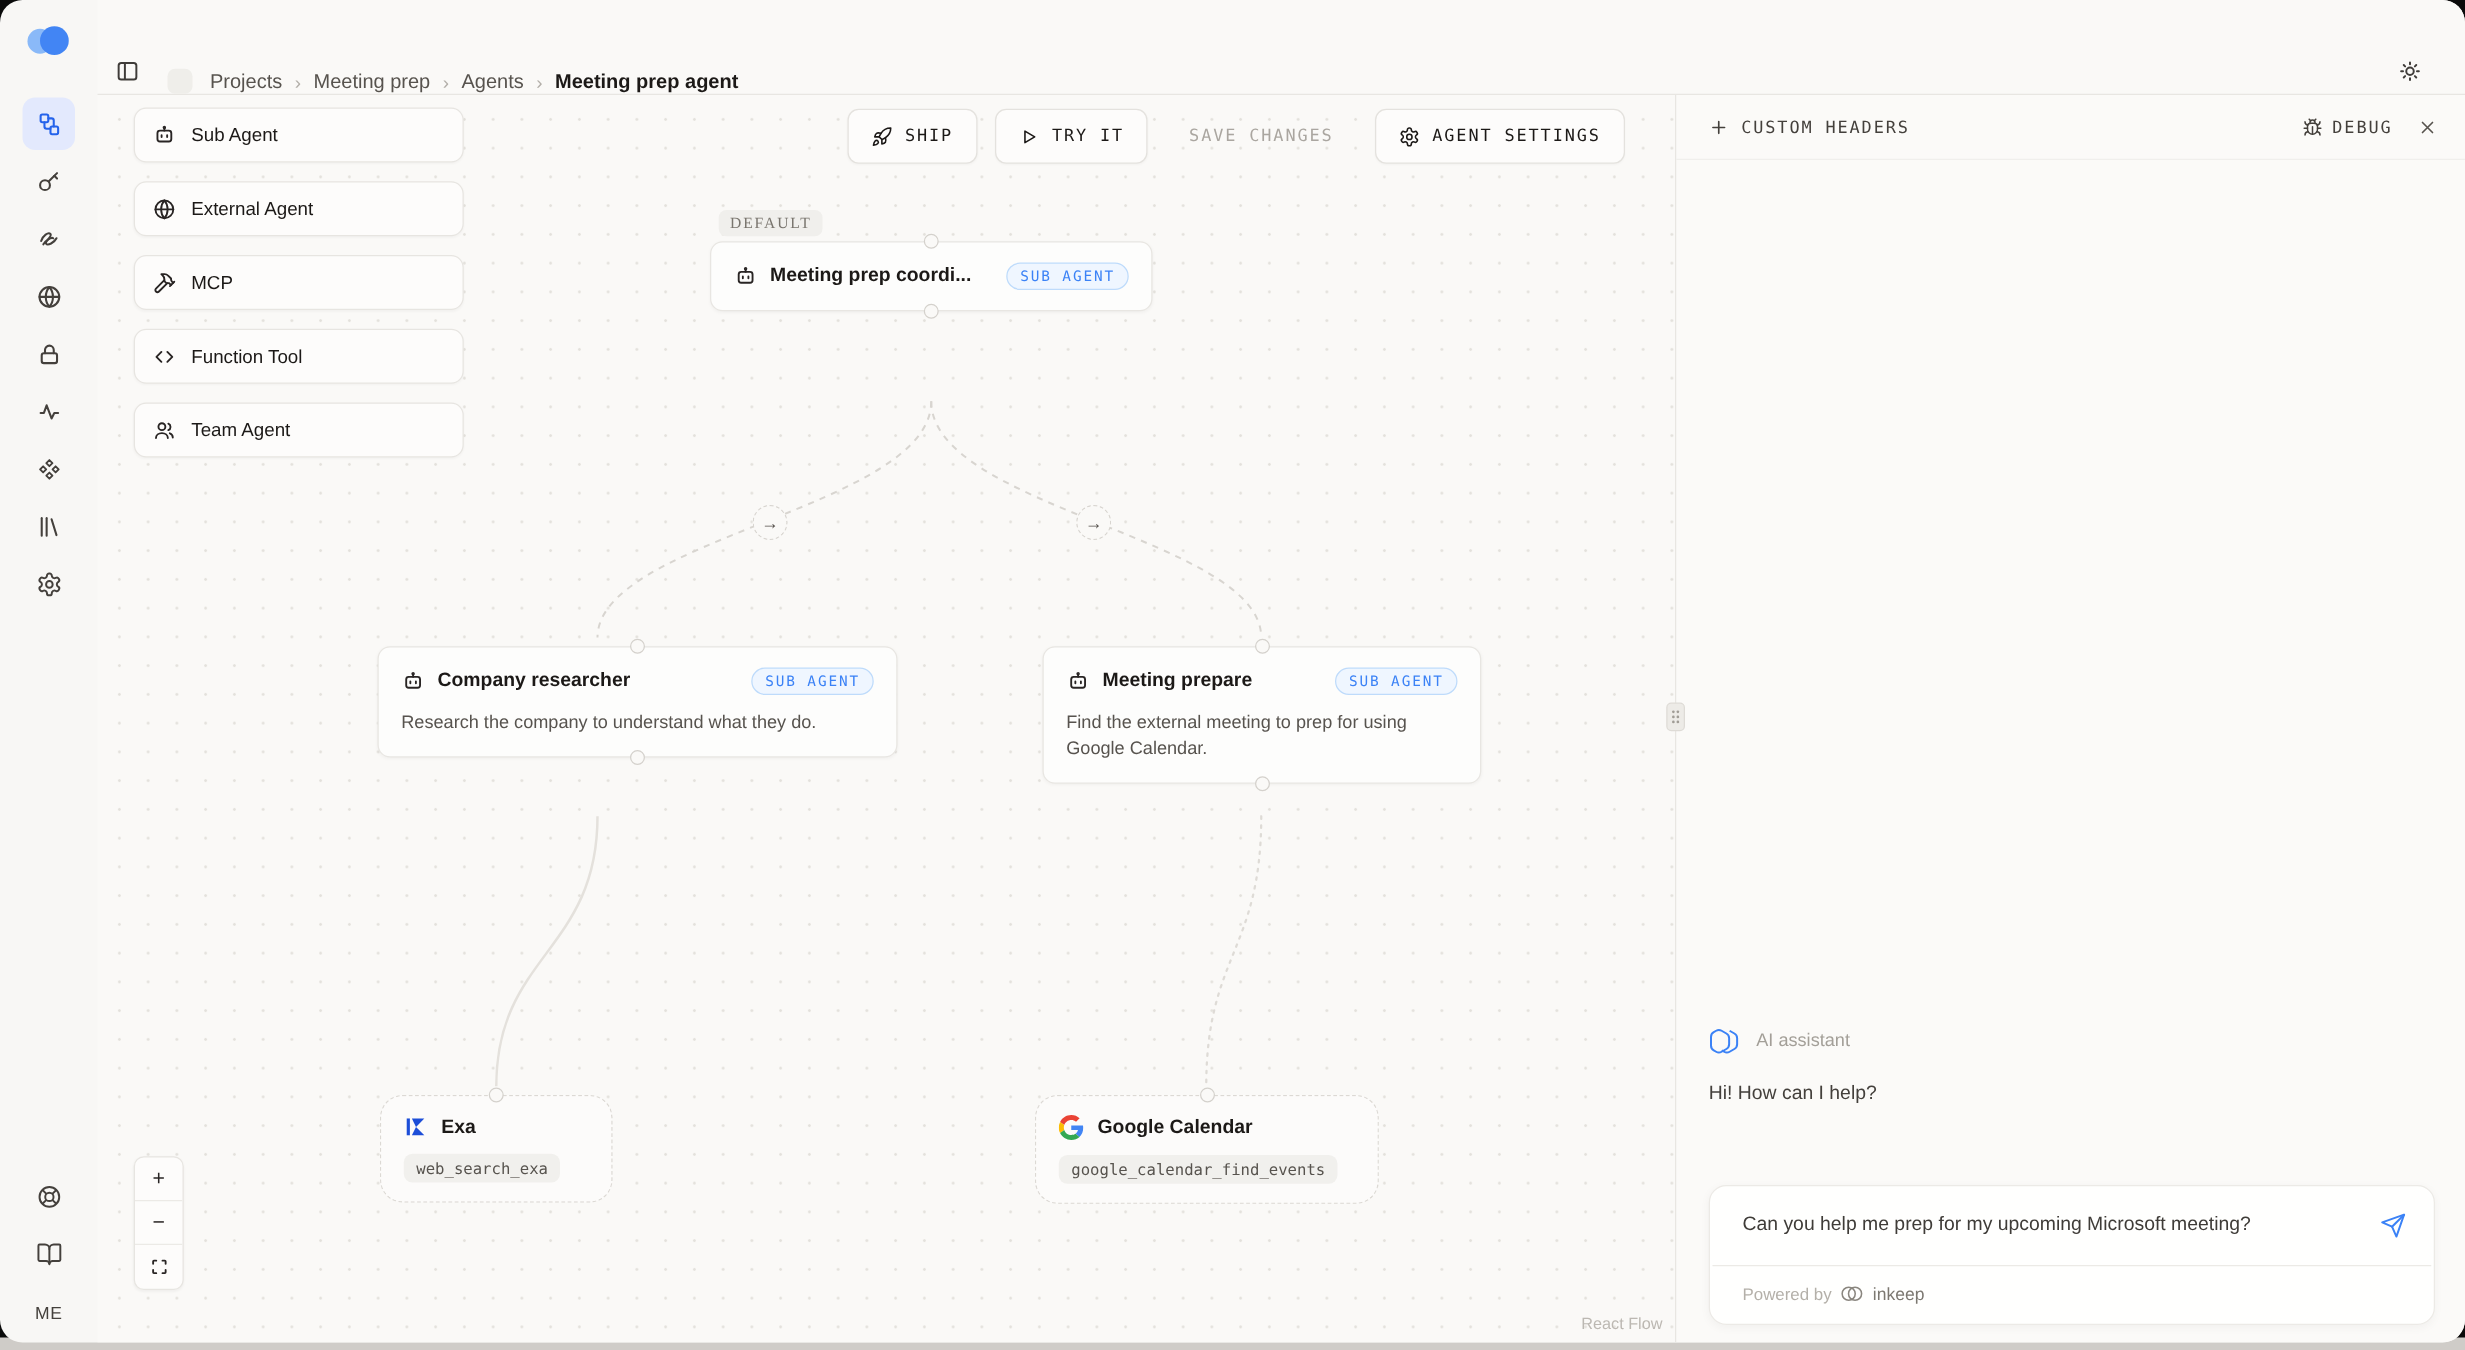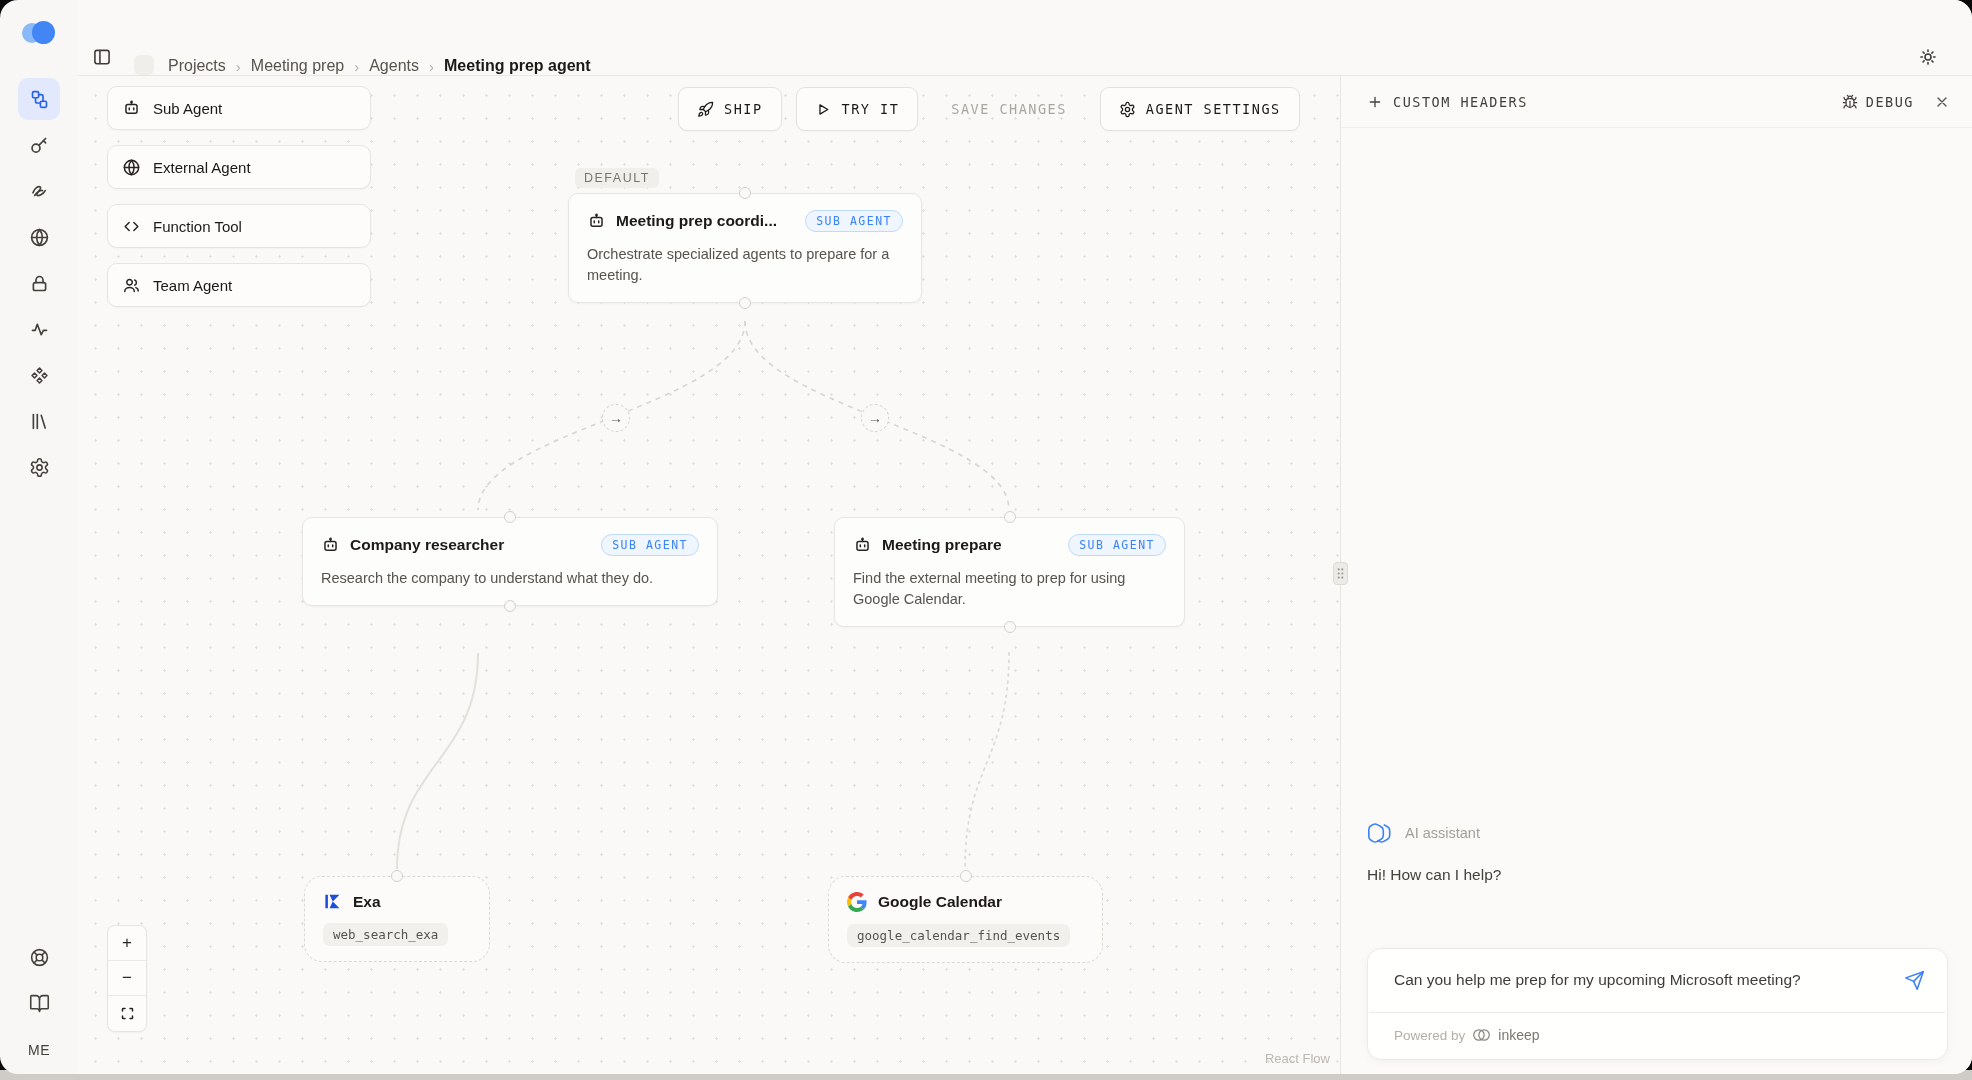--- a/index.html
+++ b/index.html
@@ -42,21 +42,21 @@
   .palette-item { height:44px; background:#fdfcfb; border:1px solid #e7e5e1; border-radius:10px; display:flex; align-items:center; gap:12px; padding:0 14px; color:#1c1917; font-size:15px; font-weight:500; cursor:grab; box-shadow:0 1px 2px rgba(0,0,0,.03); }
   .palette-item svg { width:19px; height:19px; color:#292524; flex:0 0 auto; }
 
   
   .toolbar { position:absolute; left:600px; top:11px; display:flex; align-items:center; gap:14px; }
   .tb-btn { height:44px; display:flex; align-items:center; gap:10px; padding:0 18px; background:#fdfcfb; border:1px solid #e4e2de; border-radius:9px; font-family:"DejaVu Sans Mono", monospace; font-size:13.5px; letter-spacing:1.5px; color:#1c1917; cursor:pointer; box-shadow:0 1px 2px rgba(0,0,0,.03); }
   .tb-btn svg { width:17px; height:17px; }
   .tb-btn.disabled { background:transparent; border-color:transparent; box-shadow:none; color:#aaa6a0; cursor:default; }
 
   
-  .default-tag { position:absolute; left:497px; top:92px; font-family:Liberation Sans, sans-serif; font-size:12.5px; letter-spacing:1.5px; color:#79756e; background:#f0efec; padding:3px 9px; border-radius:6px; }
+  .default-tag { position:absolute; left:497px; top:92px; font-family:Liberation Serif, serif; font-size:12.5px; letter-spacing:1.5px; color:#79756e; background:#f0efec; padding:3px 9px; border-radius:6px; }
   .node { position:absolute; background:#fdfdfc; border:1px solid #e8e6e2; border-radius:10px; box-shadow:0 1px 3px rgba(0,0,0,.04); padding:16px 18px; }
   .node-head { display:flex; align-items:center; gap:10px; }
   .node-head svg.bot { width:19px; height:19px; color:#292524; flex:0 0 auto; }
   .node-title { font-size:15.5px; font-weight:700; color:#1c1917; white-space:nowrap; flex:1; }
   .badge { font-family:"DejaVu Sans Mono", monospace; font-size:11.5px; letter-spacing:1.5px; color:#3b82f6; background:#eff6ff; border:1px solid #bedbfb; padding:3px 10px; border-radius:999px; white-space:nowrap; }
   .node-desc { margin-top:12px; font-size:14.5px; line-height:1.45; color:#57534e; }
   .handle { position:absolute; width:12px; height:12px; border-radius:50%; background:#faf9f7; border:1.6px solid #d4d1cc; left:50%; transform:translateX(-50%); }
   .handle.top { top:-7px; } .handle.bottom { bottom:-7px; }
 
   
@@ -245,20 +245,28 @@
           <div class="palette-item">
               <svg viewBox="0 0 24 24" fill="none" stroke="currentColor" stroke-width="1.9" stroke-linecap="round" stroke-linejoin="round">
                 <circle cx="12" cy="12" r="9"></circle>
                 <path d="M3 12h18"></path>
                 <path d="M12 3a14 14 0 0 1 0 18a14 14 0 0 1 0-18"></path>
               </svg>
               <span>External Agent</span>
             </div>
           <div class="palette-item">
               <svg viewBox="0 0 24 24" fill="none" stroke="currentColor" stroke-width="1.9" stroke-linecap="round" stroke-linejoin="round">
+                <path d="m15 12-8.5 8.5a2.12 2.12 0 1 1-3-3L12 9"></path>
+                <path d="M17.64 15 22 10.64"></path>
+                <path d="m20.91 11.7-1.25-1.25c-.6-.6-.93-1.4-.93-2.25v-.86L16.01 4.6a5.56 5.56 0 0 0-3.94-1.64H9l.92.82A6.18 6.18 0 0 1 12 8.4v1.56l2 2h2.47l2.26 1.91"></path>
+              </svg>
+              <span>MCP</span>
+            </div>
+          <div class="palette-item">
+              <svg viewBox="0 0 24 24" fill="none" stroke="currentColor" stroke-width="1.9" stroke-linecap="round" stroke-linejoin="round">
                 <path d="m9 7-5 5 5 5"></path>
                 <path d="m15 7 5 5-5 5"></path>
               </svg>
               <span>Function Tool</span>
             </div>
           <div class="palette-item">
               <svg viewBox="0 0 24 24" fill="none" stroke="currentColor" stroke-width="1.9" stroke-linecap="round" stroke-linejoin="round">
                 <circle cx="9.5" cy="8" r="3.5"></circle>
                 <path d="M3.5 19.5c0-3 2.7-5 6-5s6 2 6 5"></path>
                 <path d="M16 5a3.5 3.5 0 0 1 0 6.5M17.5 14.7c2 .7 3 2.3 3 4.3"></path>
@@ -301,21 +309,20 @@
           <div class="node-head">
             <svg class="bot" viewBox="0 0 24 24" fill="none" stroke="currentColor" stroke-width="1.9" stroke-linecap="round" stroke-linejoin="round">
                 <path d="M12 7V4.5"></path>
                 <circle cx="12" cy="3.8" r="0.8"></circle>
                 <rect x="5" y="7" width="14" height="11" rx="2.5"></rect>
                 <path d="M9.2 11.5v2M14.8 11.5v2"></path>
               </svg>
             <span class="node-title">Meeting prep coordi...</span>
             <span class="badge">SUB AGENT</span>
           </div>
-          <div class="node-desc">Orchestrate specialized agents to prepare for a meeting.</div>
           <div class="handle bottom"></div>
         </div>
 
         <div class="node" style="left:224px; top:441px; width:416px;">
           <div class="handle top"></div>
           <div class="node-head">
             <svg class="bot" viewBox="0 0 24 24" fill="none" stroke="currentColor" stroke-width="1.9" stroke-linecap="round" stroke-linejoin="round">
                 <path d="M12 7V4.5"></path>
                 <circle cx="12" cy="3.8" r="0.8"></circle>
                 <rect x="5" y="7" width="14" height="11" rx="2.5"></rect>

